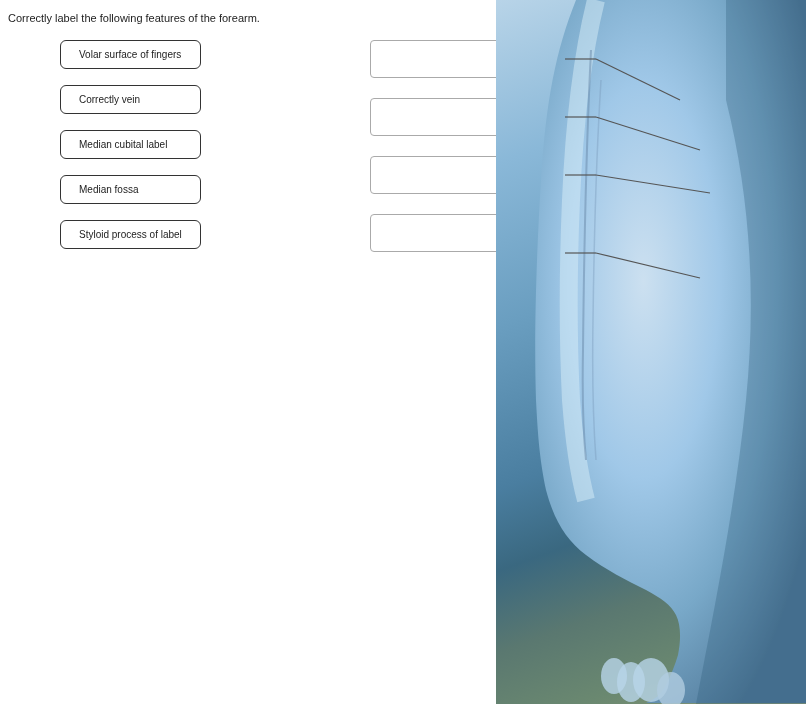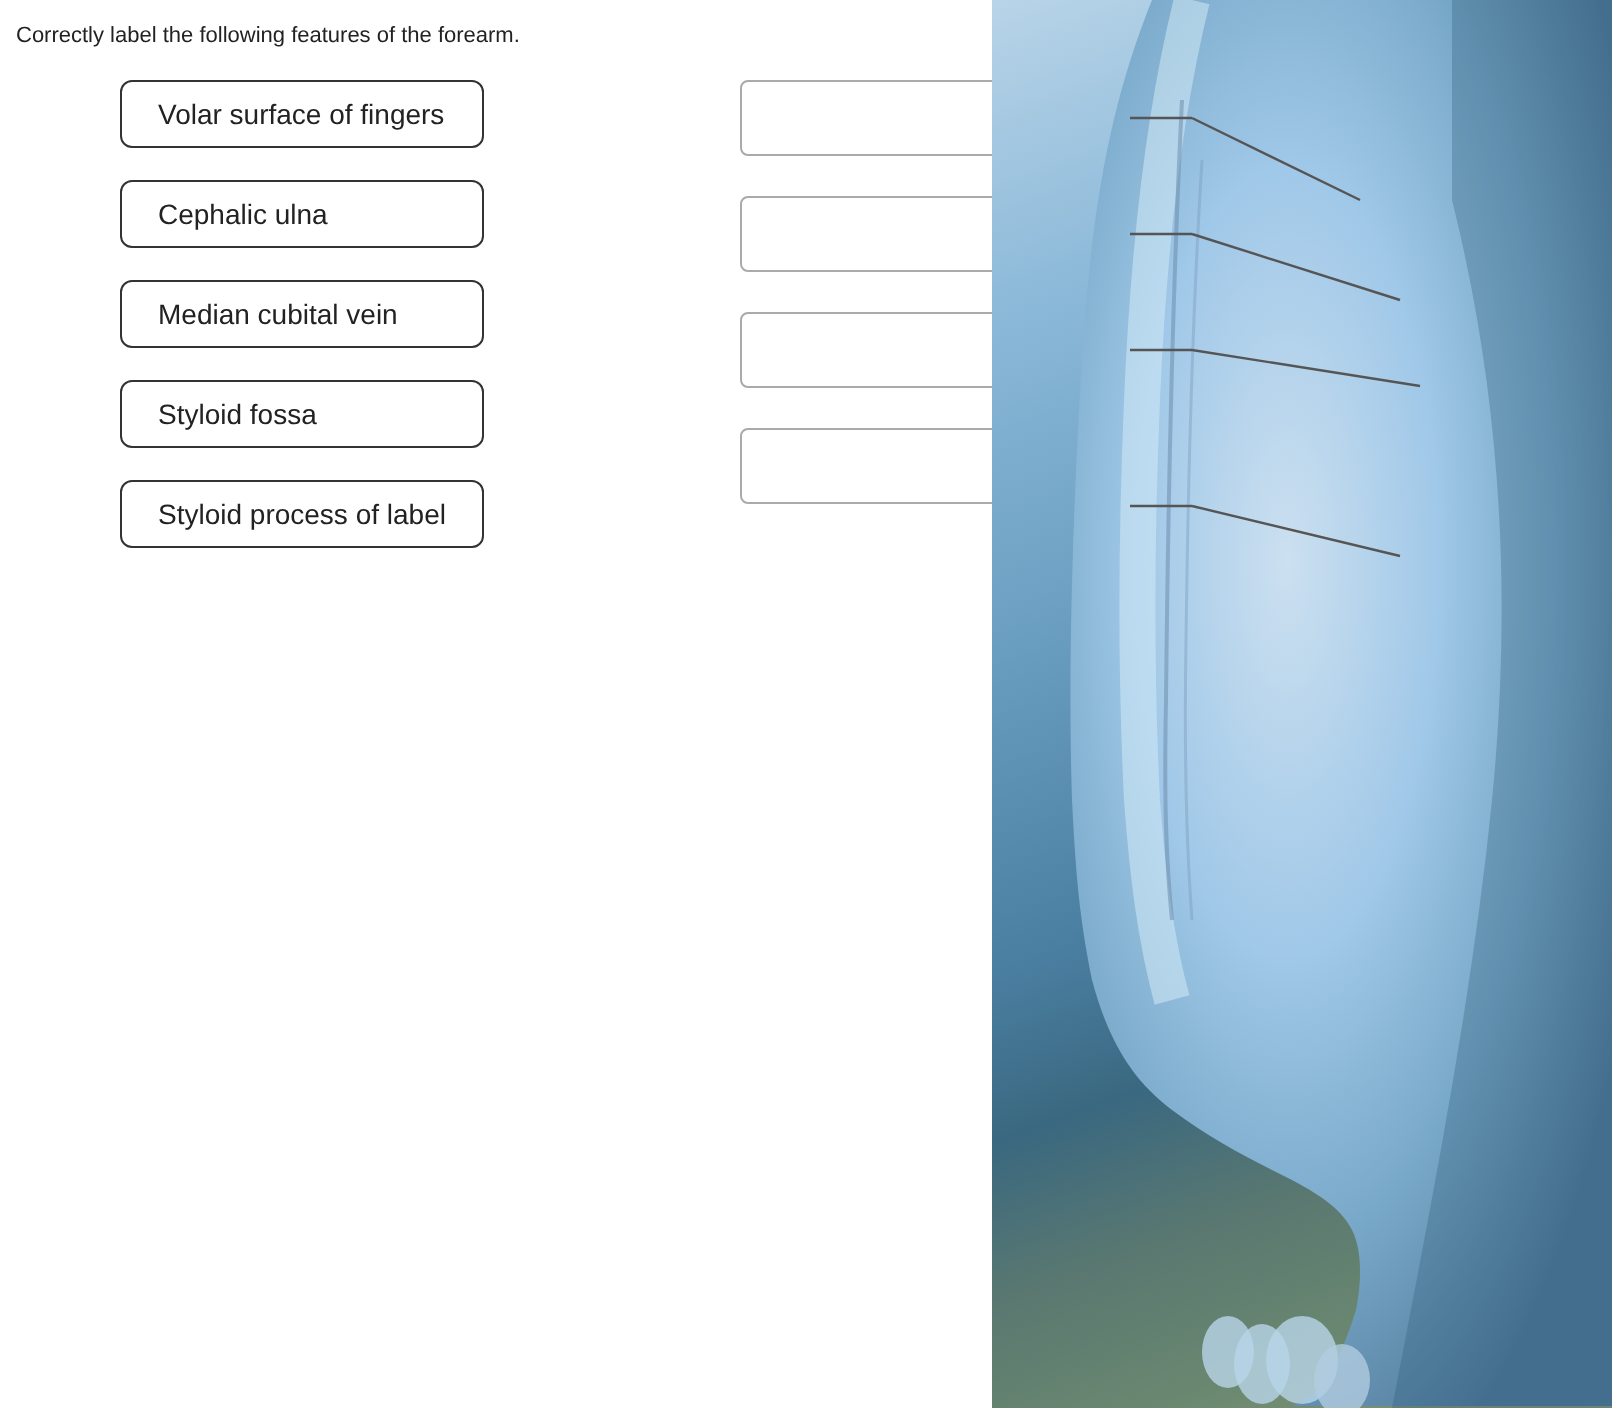--- a/index.html
+++ b/index.html
@@ -26,21 +26,21 @@
       left: 60px;
       display: flex;
       flex-direction: column;
       gap: 16px;
     }
     .label-box {
       border: 1.5px solid #333;
       border-radius: 6px;
       padding: 8px 18px;
       background: #fff;
-      font-size: 14px;
+      font-size: 10px;
       white-space: nowrap;
       cursor: pointer;
     }
     .answer-column {
       position: absolute;
       top: 40px;
       left: 370px;
       display: flex;
       flex-direction: column;
       gap: 20px;
@@ -94,23 +94,23 @@
     }
   </style>
 </head>
 <body>
 
 <p class="instruction">Correctly label the following features of the forearm.</p>
 
 <div class="labels-column">
 
 <div class="label-box">Volar surface of fingers</div>
-    <div class="label-box">Cephalic ulna</div>
-    <div class="label-box">Median cubital vein</div>
-    <div class="label-box">Styloid fossa</div>
+    <div class="label-box">Correctly vein</div>
+    <div class="label-box">Median cubital label</div>
+    <div class="label-box">Median fossa</div>
     <div class="label-box">Styloid process of label</div>
   </div>
 
 <div class="answer-column">
 
 <div class="answer-box"></div>
     <div class="answer-box"></div>
     <div class="answer-box"></div>
     <div class="answer-box"></div>
   </div>

